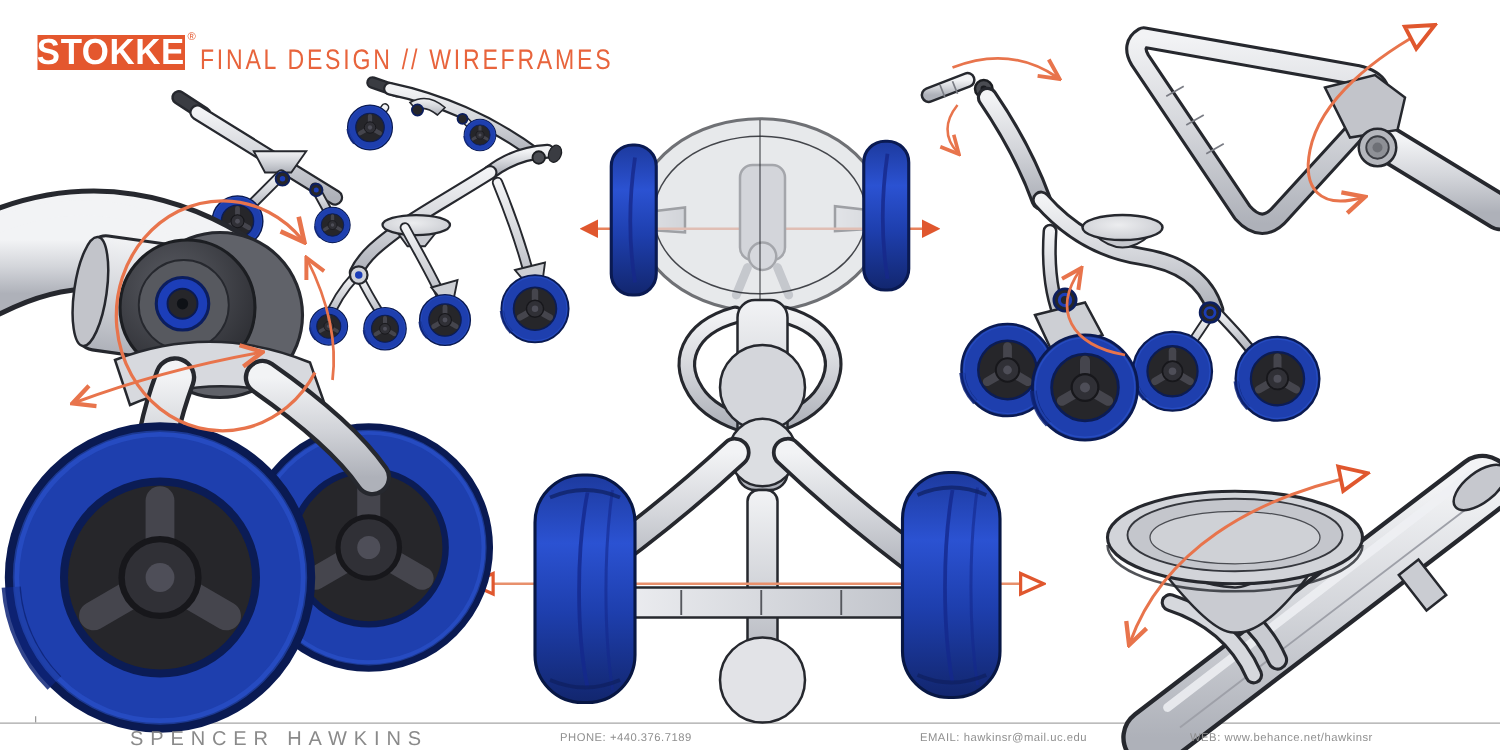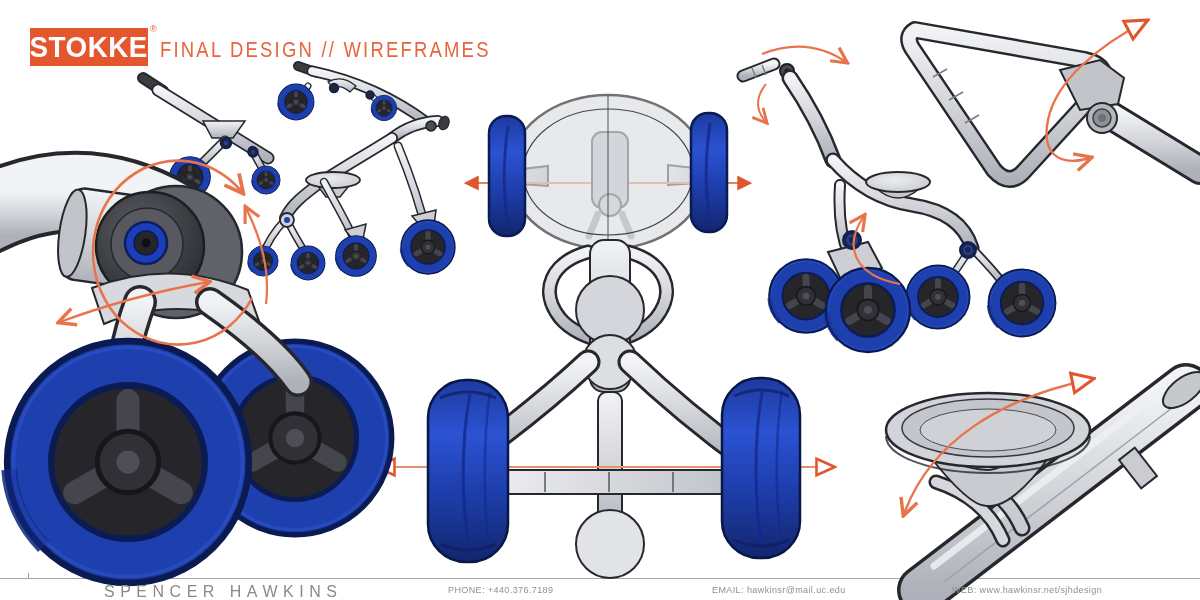--- a/index.html
+++ b/index.html
@@ -1,34 +1,34 @@
 <!DOCTYPE html>
 <html><head>
 <meta charset="utf-8">
 <style>
   html,body{margin:0;padding:0;background:#fff;}
   .canvas{position:relative;width:1200px;height:600px;background:#ffffff;overflow:hidden;
           font-family:"Liberation Sans",sans-serif;}
   
-  .logo-box{position:absolute;left:30px;top:28px;width:118px;height:38px;background:#E4572E;
+  .logo-box{position:absolute;left:30px;top:28px;width:118px;height:28px;background:#E4572E;
             display:flex;align-items:center;justify-content:center;}
   .logo-text{color:#fff;font-size:29px;font-weight:bold;letter-spacing:0.5px;
              transform:scaleX(.96);transform-origin:center;}
   .logo-reg{position:absolute;left:150px;top:24px;font-size:9px;color:#E4572E;}
   .board-title{position:absolute;left:160px;top:36px;font-size:21px;color:#E8643C;
                letter-spacing:2.5px;transform:scaleX(.88) scaleY(1.08);transform-origin:left top;
                white-space:nowrap;}
   
   .footer-line{position:absolute;left:0;top:578px;width:1200px;height:1px;background:#A6A6A6;z-index:1;}
   .footer-tick{position:absolute;left:28px;top:573px;width:1px;height:5px;background:#9A9A9A;z-index:1;}
   .author{position:absolute;left:104px;top:583px;font-size:16px;color:#8A8A8A;
           letter-spacing:5.5px;z-index:3;white-space:nowrap;}
   .contact{position:absolute;top:585px;font-size:9px;color:#8F8F8F;letter-spacing:.4px;z-index:3;white-space:nowrap;}
   .contact .lbl{margin-right:3px;text-align:center;}
-  .c-phone{left:448px;} .c-email{left:672px;padding-left:40px;} .c-web{left:952px;}
+  .c-phone{left:448px;} .c-email{left:696px;padding-left:40px;} .c-web{left:952px;}
   svg.scene{position:absolute;left:0;top:0;z-index:2;}
 </style>
 </head>
 <body>
 
 <div class="canvas">
 
   <div class="logo-box">
     <span class="logo-text">STOKKE</span>
   </div>
@@ -38,21 +38,21 @@
   <div class="footer-line"></div>
   <div class="footer-tick"></div>
   <div class="author">SPENCER HAWKINS</div>
   <div class="contact c-phone">
     <span class="lbl">PHONE:</span><span>+440.376.7189</span>
   </div>
   <div class="contact c-email">
     <span class="lbl">EMAIL:</span><span>hawkinsr@mail.uc.edu</span>
   </div>
   <div class="contact c-web">
-    <span class="lbl">WEB:</span><span>www.hawkinsr.net/sjhdesign</span>
+    <span class="lbl">WEB:</span><span>www.behance.net/hawkinsr</span>
   </div>
 
   <svg class="scene" width="1200" height="600" viewBox="0 0 1200 600">
     <defs>
       <linearGradient id="gTube" x1="0" y1="0" x2="0" y2="1">
         <stop offset="0" stop-color="#F2F3F5"></stop>
           <stop offset="0.5" stop-color="#D3D5DA"></stop>
           <stop offset="1" stop-color="#AEB1B9"></stop>
       </linearGradient>
       <linearGradient id="gTubeH" x1="0" y1="0" x2="1" y2="0">

